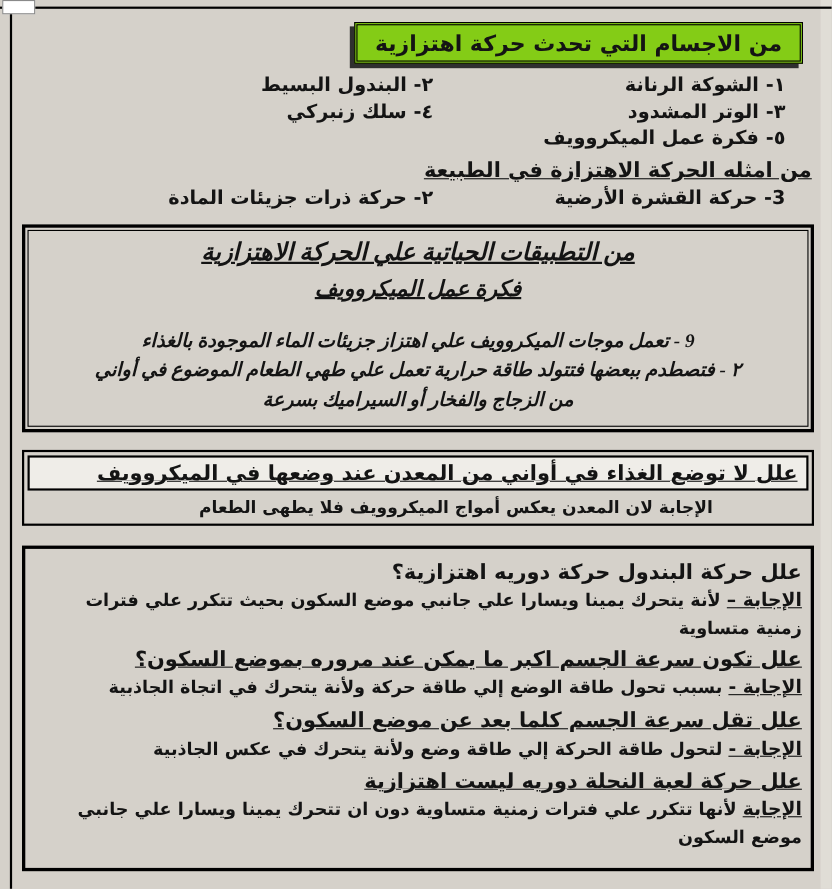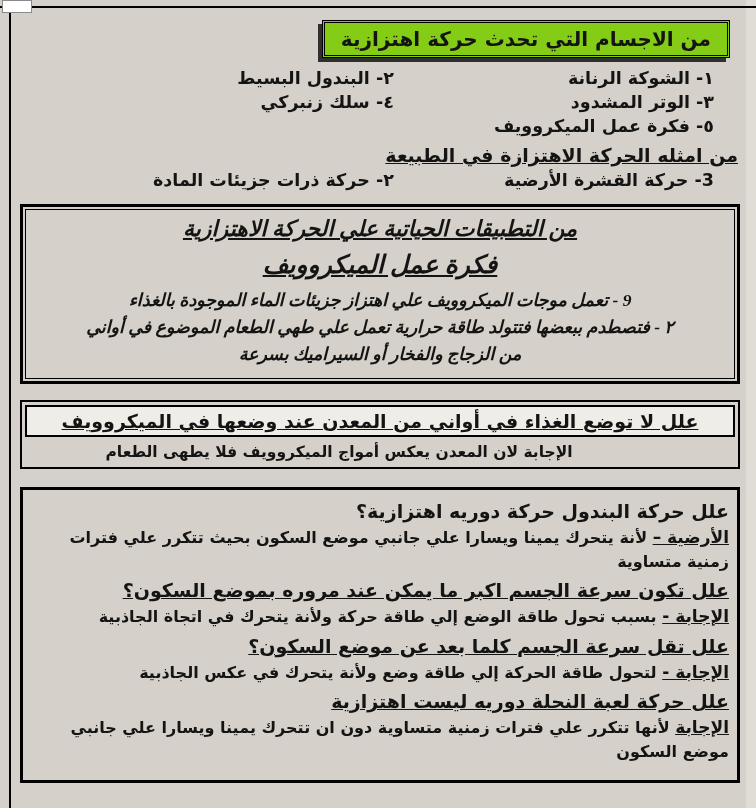--- a/index.html
+++ b/index.html
@@ -37,25 +37,25 @@
   .row .c2 { flex:1; }
 
   .nature-heading {
     font-size:19px; text-decoration:underline; margin:8px 2px 4px;
   }
 
   
   .app-box { margin:14px 0 0 2px; border:3px solid #000; padding:2px; }
   .app-inner { border:1px solid #000; padding:6px 10px 10px; text-align:center; font-style:italic;font-family:Liberation Serif, serif; }
   .app-title { font-size:22px; text-decoration:underline; margin-bottom:8px; }
-  .app-sub { font-size:25px; text-decoration:underline; margin-bottom:8px; }
+  .app-sub { font-size:20px; text-decoration:underline; margin-bottom:21px; }
   .app-line { font-size:17.5px; line-height:1.55; }
 
   
-  .metal-box { margin:16px 0 0 2px; border:2px solid #000;text-align:center; }
+  .metal-box { margin:16px 0 0 2px; border:2px solid #000; }
   .metal-title {
     border:2px solid #000; margin:3px; padding:3px 8px;
     font-size:19px; text-decoration:underline; background:#efede8;
   }
   .metal-answer { font-size:15.5px; padding:3px 90px 6px 8px; }
 
   
   .qa-box { margin:18px 0 0 2px; border:3px solid #000; padding:4px 8px 14px; min-height:292px; }
   .q { font-size:19px; margin-top:6px; }
   .q.u { text-decoration:underline; }
@@ -113,21 +113,21 @@
       <div class="metal-answer">
         <span class="lbl">الإجابة</span>
         <span>لان المعدن يعكس أمواج الميكروويف فلا يطهى الطعام</span>
       </div>
     </div>
 
     <div class="qa-box">
 
       <div class="q">علل   حركة  البندول حركة  دوريه اهتزازية؟</div>
       <div class="a">
-        <span class="lbl u">الأرضية –</span>
+        <span class="lbl u">الإجابة –</span>
         <span>لأنة يتحرك يمينا ويسارا علي جانبي موضع السكون بحيث تتكرر علي فترات زمنية متساوية</span>
       </div>
 
       <div class="q u">علل   تكون سرعة الجسم اكبر ما يمكن عند مروره بموضع السكون؟</div>
       <div class="a">
         <span class="lbl u">الإجابة -</span>
         <span>بسبب تحول طاقة الوضع إلي طاقة حركة ولأنة يتحرك في اتجاة الجاذبية</span>
       </div>
 
       <div class="q u">علل تقل سرعة الجسم كلما بعد عن موضع السكون؟</div>

